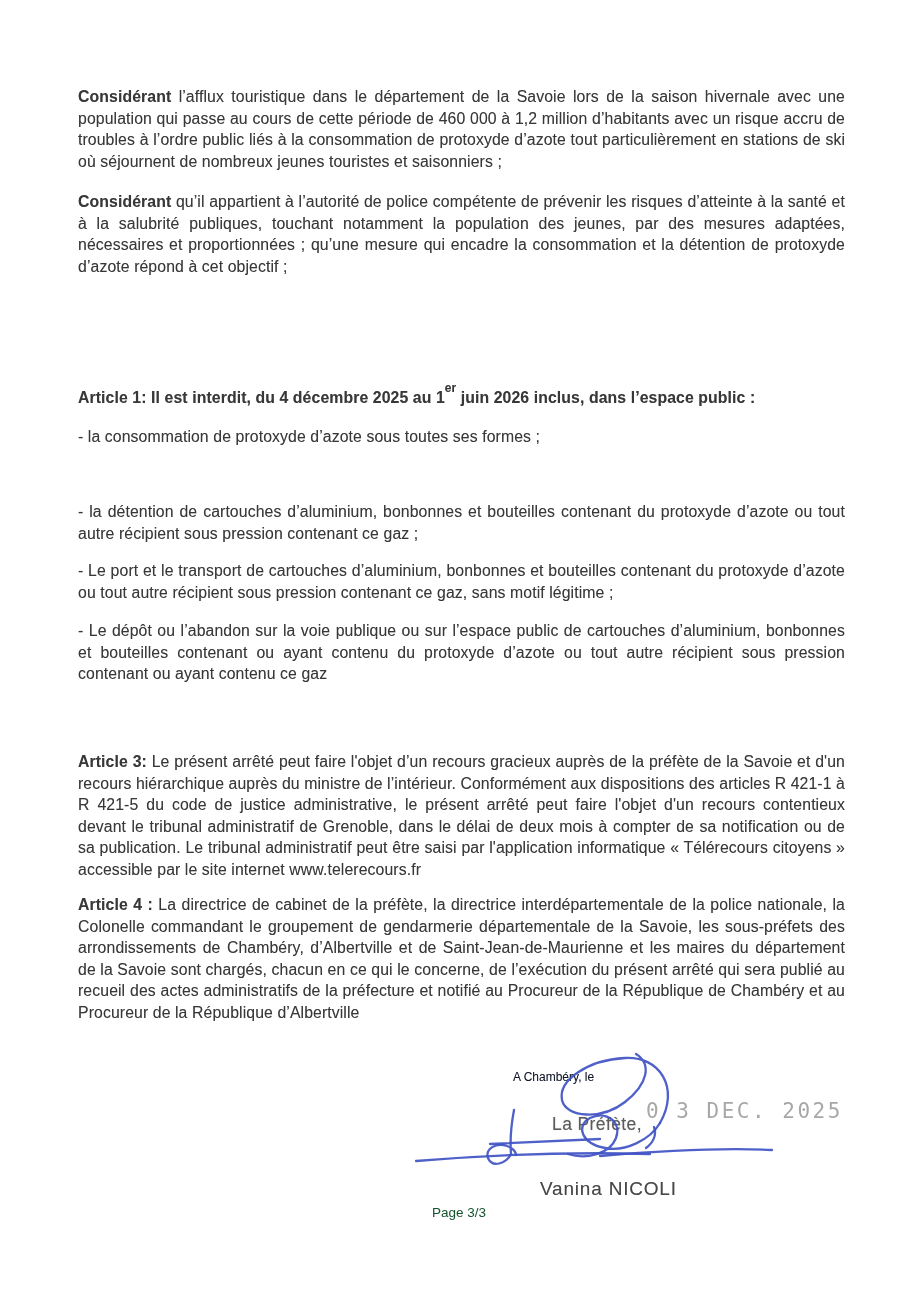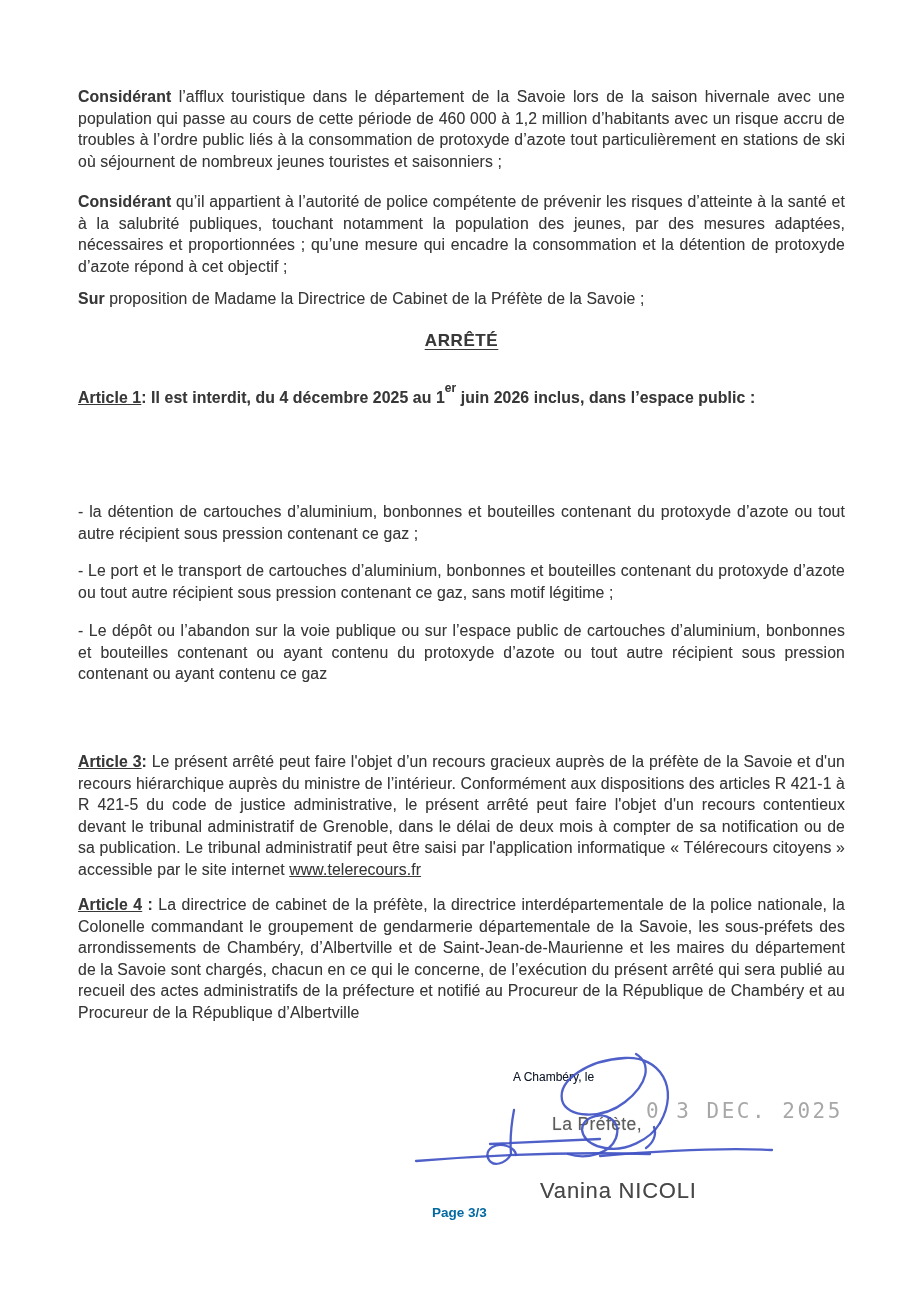--- a/index.html
+++ b/index.html
@@ -21,21 +21,21 @@
     left:78px;width:767px;
     margin:0;
     font-size:15.8px;
     line-height:21.6px;
     text-align:justify;
     letter-spacing:0.1px;
     color:var(--ink);
     text-shadow:0 0 0.5px rgba(55,55,55,0.35);
   }
   .b{font-weight:bold;}
-  .u{text-decoration:underline;margin-top:44px;}
+  .u{margin-top:44px;}
   .heading{
     text-align:center;
     font-weight:bold;
     font-size:17px;
     letter-spacing:0.6px;
   }
   .heading span{text-decoration:underline;text-underline-offset:3px;}
   sup.ord{font-size:12px;position:relative;top:-5.5px;letter-spacing:0;}
   .place-line{
     position:absolute;left:513px;top:1070px;
@@ -53,28 +53,28 @@
     margin-top:40px;
   }
   .role-line{
     position:absolute;left:552px;top:1114px;
     font-size:17.5px;color:#5c5c5c;
     letter-spacing:0.4px;
     text-shadow:0 0 1px rgba(120,120,120,0.5);
   }
   .name-line{
     position:absolute;left:540px;top:1178px;
-    font-size:22px;color:#474747;
+    font-size:19px;color:#474747;
     letter-spacing:0.8px;
     text-shadow:0 0 0.6px rgba(70,70,70,0.4);
     text-align:right;
   }
   .page-number{
     position:absolute;left:432px;top:1205px;
-    font-size:13.5px;font-weight:bold;color:#0369a1;
+    font-size:13.5px;font-weight:normal;color:#14532d;
   }
   .signature-svg{
     position:absolute;left:410px;top:1028px;
     width:390px;height:160px;
     pointer-events:none;
   }
   .signature-svg path{
     fill:none;
     stroke:var(--signature-blue);
     stroke-width:2.3;
@@ -84,26 +84,25 @@
 </style>
 </head>
 <body>
 
 <div class="page">
 
   <p class="para" style="top:86px"><span class="b">Considérant</span><span> l’afflux touristique dans le département de la Savoie lors de la saison hivernale avec une population qui passe au cours de cette période de 460 000 à 1,2 million d’habitants avec un risque accru de troubles à l’ordre public liés à la consommation de protoxyde d’azote tout particulièrement en stations de ski où séjournent de nombreux jeunes touristes et saisonniers ;</span></p>
 
   <p class="para" style="top:191px"><span class="b">Considérant</span><span> qu’il appartient à l’autorité de police compétente de prévenir les risques d’atteinte à la santé et à la salubrité publiques, touchant notamment la population des jeunes, par des mesures adaptées, nécessaires et proportionnées ; qu’une mesure qui encadre la consommation et la détention de protoxyde d’azote répond à cet objectif ;</span></p>
 
-  <p class="para" style="top:288px"><span class="b">Sur</span><span> proposition de Madame la Directrice de Cabinet de la Préfète de la Savoie ;</span></p>
 
-  <p class="para heading" style="top:330px"><span>ARRÊTÉ</span></p>
 
   <p class="para b" style="top:383px"><span class="u">Article 1</span><span>:</span><span> Il est interdit, du 4 décembre 2025 au 1</span><sup class="ord">er</sup><span> juin 2026 inclus, dans l’espace public :</span></p>
 
+  <p class="para" style="top:426px">- la consommation de protoxyde d’azote sous toutes ses formes ;</p>
   <p class="para" style="top:501px">- la détention de cartouches d’aluminium, bonbonnes et bouteilles contenant du protoxyde d’azote ou tout autre récipient sous pression contenant ce gaz ;</p>
   <p class="para" style="top:560px">- Le port et le transport de cartouches d’aluminium, bonbonnes et bouteilles contenant du protoxyde d’azote ou tout autre récipient sous pression contenant ce gaz, sans motif légitime ;</p>
   <p class="para" style="top:620px">- Le dépôt ou l’abandon sur la voie publique ou sur l’espace public de cartouches d’aluminium, bonbonnes et bouteilles contenant ou ayant contenu du protoxyde d’azote ou tout autre récipient sous pression contenant ou ayant contenu ce gaz</p>
 
 
   <p class="para" style="top:751px"><span class="b u">Article 3</span><span class="b">:</span><span> Le présent arrêté peut faire l'objet d’un recours gracieux auprès de la préfète de la Savoie et d'un recours hiérarchique auprès du ministre de l’intérieur. Conformément aux dispositions des articles R 421-1 à R 421-5 du code de justice administrative, le présent arrêté peut faire l'objet d'un recours contentieux devant le tribunal administratif de Grenoble, dans le délai de deux mois à compter de sa notification ou de sa publication. Le tribunal administratif peut être saisi par l'application informatique « Télérecours citoyens » accessible par le site internet </span><span class="u">www.telerecours.fr</span></p>
 
   <p class="para" style="top:894px"><span class="b u">Article 4</span><span class="b"> :</span><span> La directrice de cabinet de la préfète, la directrice interdépartementale de la police nationale, la Colonelle commandant le groupement de gendarmerie départementale de la Savoie, les sous-préfets des arrondissements de Chambéry, d’Albertville et de Saint-Jean-de-Maurienne et les maires du département de la Savoie sont chargés, chacun en ce qui le concerne, de l’exécution du présent arrêté qui sera publié au recueil des actes administratifs de la préfecture et notifié au Procureur de la République de Chambéry et au Procureur de la République d’Albertville</span></p>
 
   <div class="place-line">A Chambéry, le</div>

